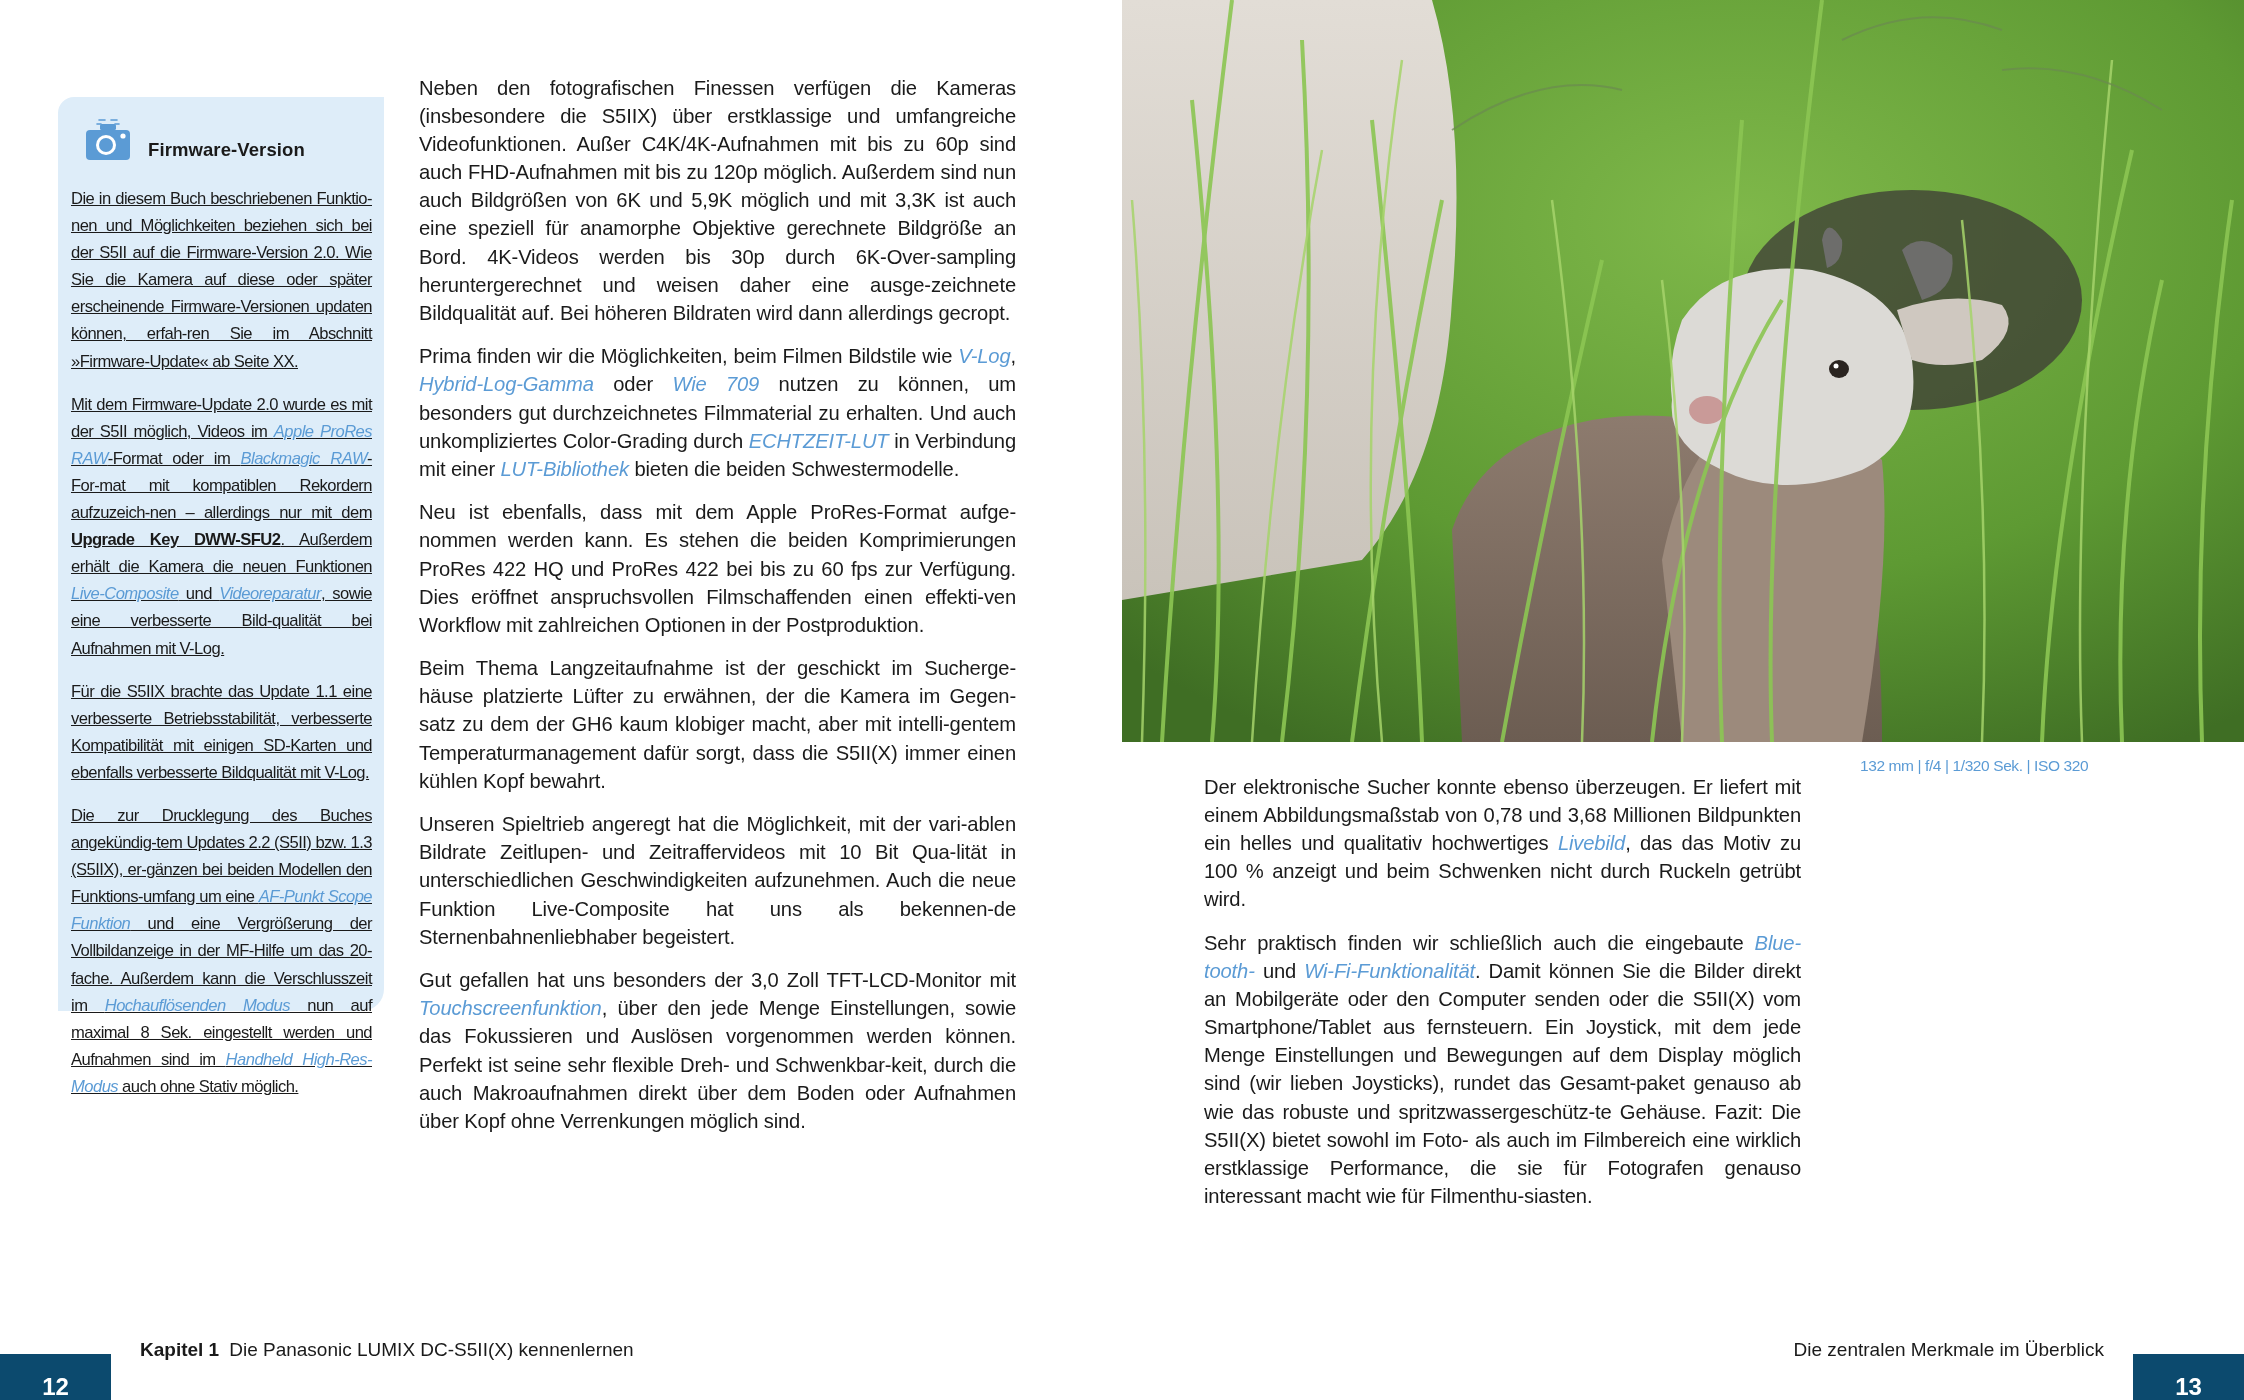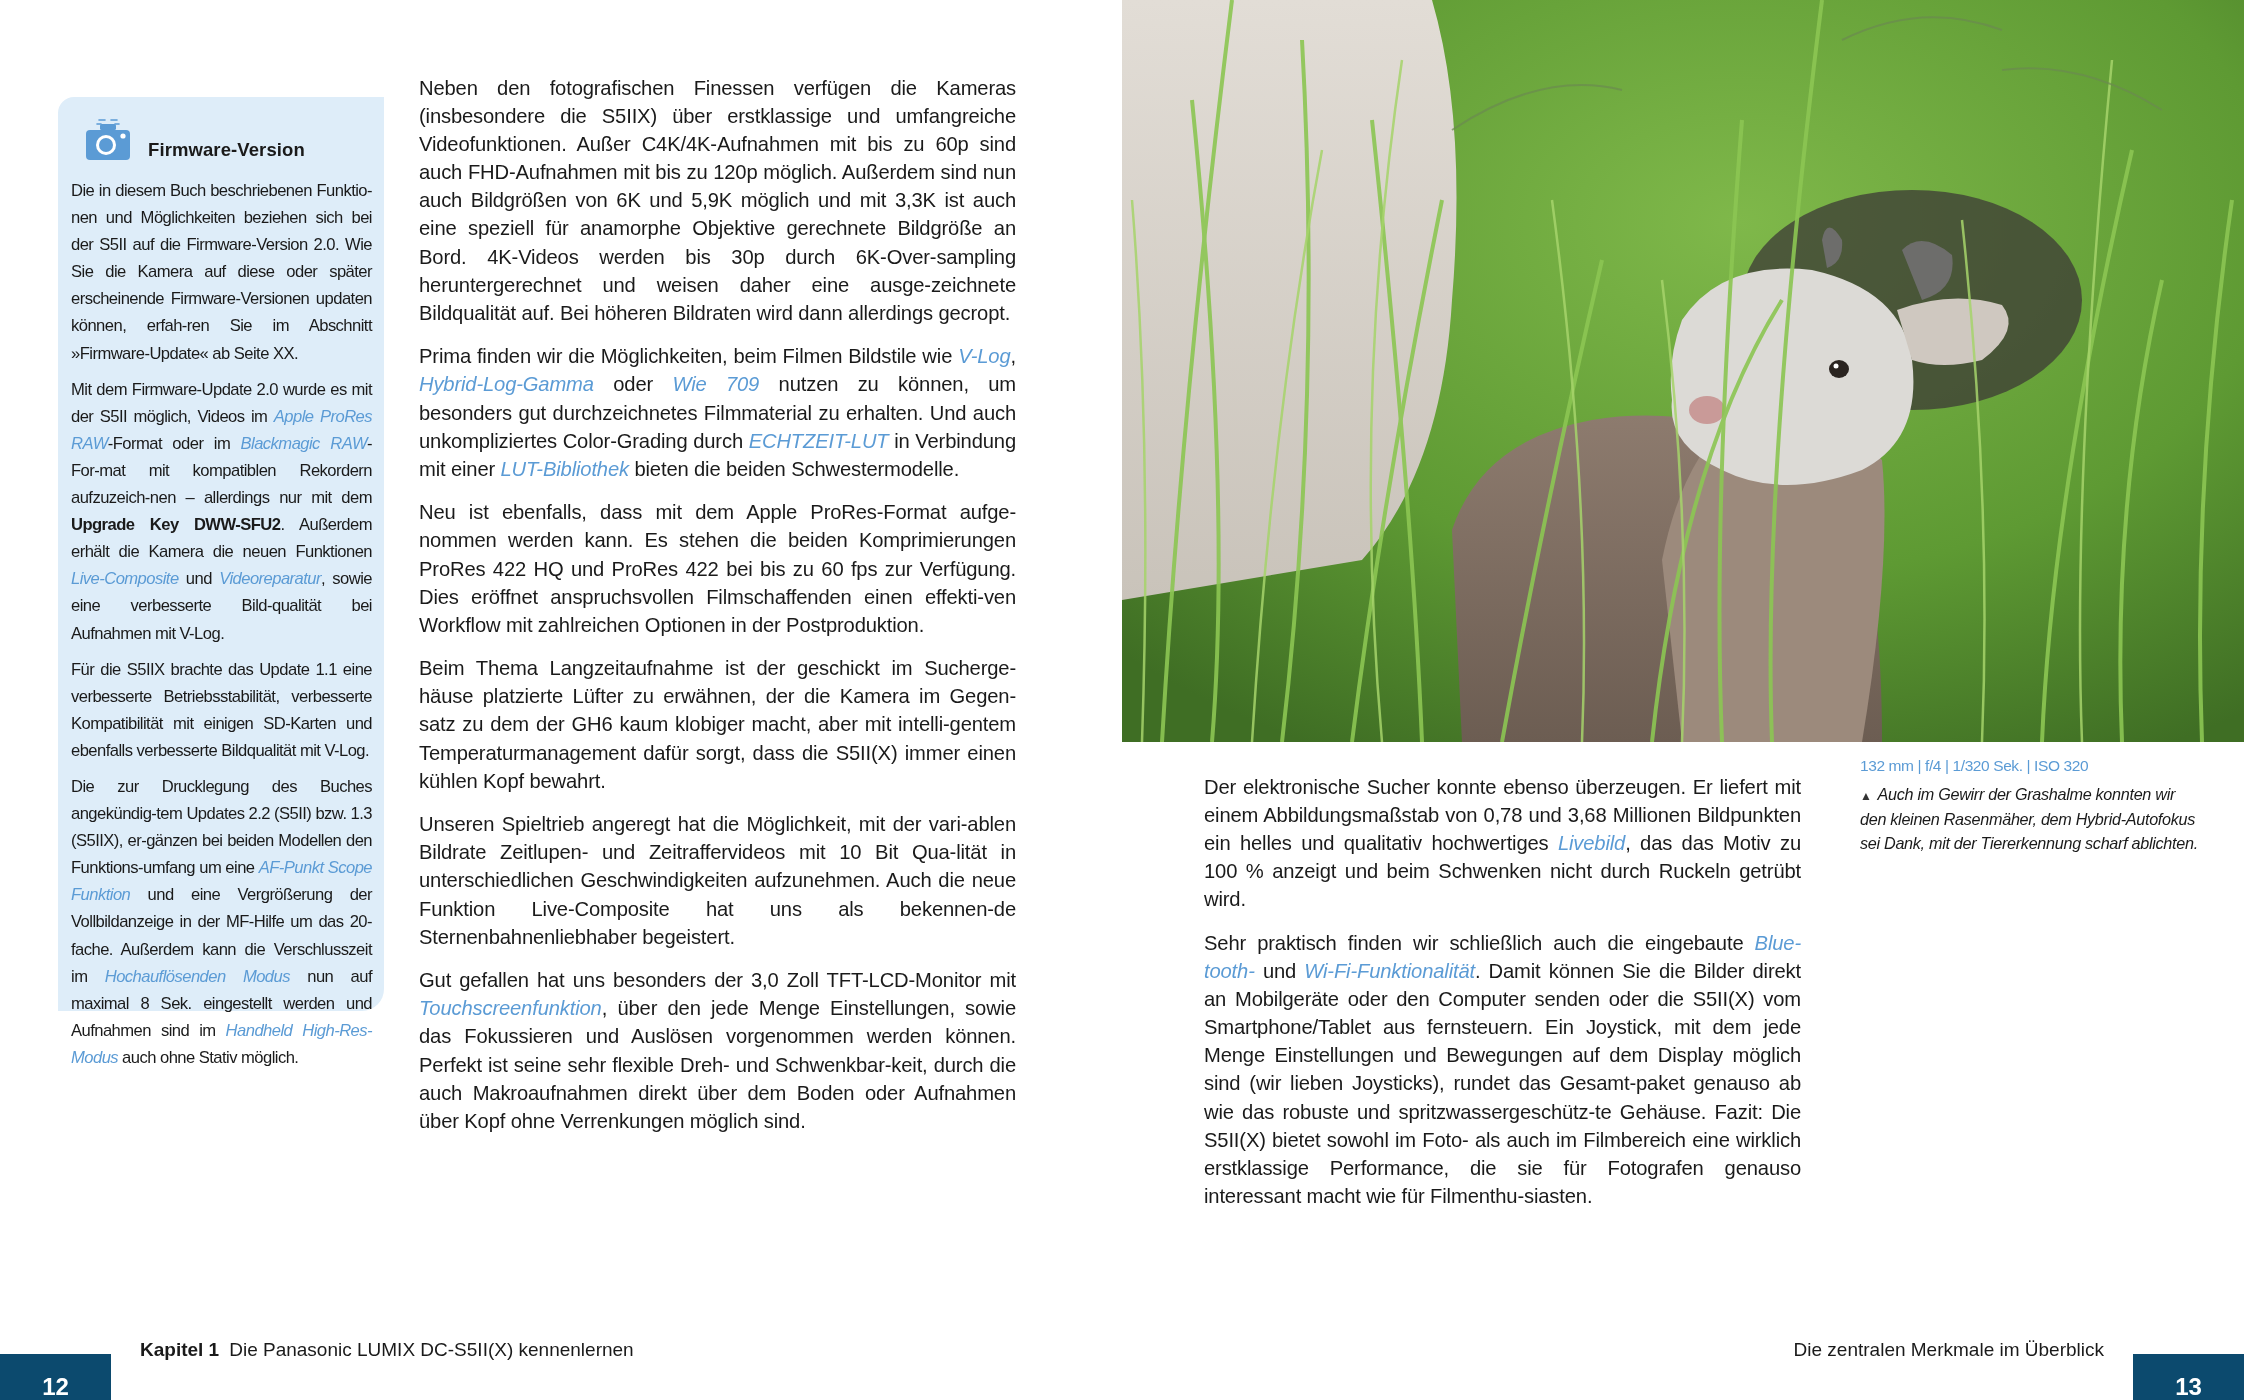--- a/index.html
+++ b/index.html
@@ -17,23 +17,23 @@
     border-radius: 16px 0 22px 0;
     box-sizing: border-box; padding: 10px 12px 8px 13px;
   }
   .infobox-head { position: relative; height: 62px; }
   .cam-icon { position: absolute; left: 14px; top: 10px; width: 46px; height: 44px; }
   .infobox-title {
     position: absolute; left: 77px; top: 32px;
     font-weight: bold; font-size: 18.5px; color: #1a1a1a; letter-spacing: 0.1px;
   }
   .infobox p {
-    margin: 8px 0 9px 0; font-size: 16.6px; line-height: 27.1px;
+    margin: 16px 0 9px 0; font-size: 16.6px; line-height: 27.1px;
     font-family: "Liberation Sans Narrow", "Liberation Sans", sans-serif;
-    text-align: justify; letter-spacing: -0.55px; transform-origin: 0 0;
+    text-align: justify; letter-spacing: -0.55px; transform-origin: 0 0; text-decoration: underline;
   }
 
   
   .col {
     position: absolute; font-size: 20.2px; line-height: 28.1px;
     text-align: justify; letter-spacing: -0.15px; hyphens: manual;
   }
   .col p { margin: 0 0 15.5px 0; }
   .col-left { left: 419px; top: 74px; width: 597px; }
   .col-right { left: 1204px; top: 773px; width: 597px; }
@@ -169,21 +169,20 @@
     <g stroke="#6b8a50" stroke-width="2" fill="none" opacity="0.7">
       <path d="M330 130 Q420 70 500 90"></path>
       <path d="M720 40 Q800 0 880 30"></path>
       <path d="M880 70 Q960 60 1040 110"></path>
     </g>
   </svg>
 </div>
 
 <div class="caption">
   <div class="caption-exif">132 mm | f/4 | 1/320 Sek. | ISO 320</div>
-  <div class="caption-text"><span class="tri">▲</span><span>Auch im Gewirr der Grashalme konnten wir den kleinen Rasenmäher, dem Hybrid-Autofokus sei Dank, mit der Tiererkennung scharf ablichten.</span></div>
 </div>
 
 <div class="col col-right">
     <p><span>Der elektronische Sucher konnte ebenso überzeugen. Er liefert mit einem Abbildungsmaßstab von 0,78 und 3,68 Millionen Bildpunkten ein helles und qualitativ hochwertiges </span><span class="hl">Livebild</span><span>, das das Motiv zu 100 % anzeigt und beim Schwenken nicht durch Ruckeln getrübt wird.</span></p>
     <p><span>Sehr praktisch finden wir schließlich auch die eingebaute </span><span class="hl">Blue-tooth-</span><span> und </span><span class="hl">Wi-Fi-Funktionalität</span><span>. Damit können Sie die Bilder direkt an Mobilgeräte oder den Computer senden oder die S5II(X) vom Smartphone/Tablet aus fernsteuern. Ein Joystick, mit dem jede Menge Einstellungen und Bewegungen auf dem Display möglich sind (wir lieben Joysticks), rundet das Gesamt-paket genauso ab wie das robuste und spritzwassergeschütz-te Gehäuse. Fazit: Die S5II(X) bietet sowohl im Foto- als auch im Filmbereich eine wirklich erstklassige Performance, die sie für Fotografen genauso interessant macht wie für Filmenthu-siasten.</span></p>
   </div>
 
 <div class="pgbox left">12</div>
 <div class="footer-left">
   <span class="chap">Kapitel 1</span><span>Die Panasonic LUMIX DC-S5II(X) kennenlernen</span>

